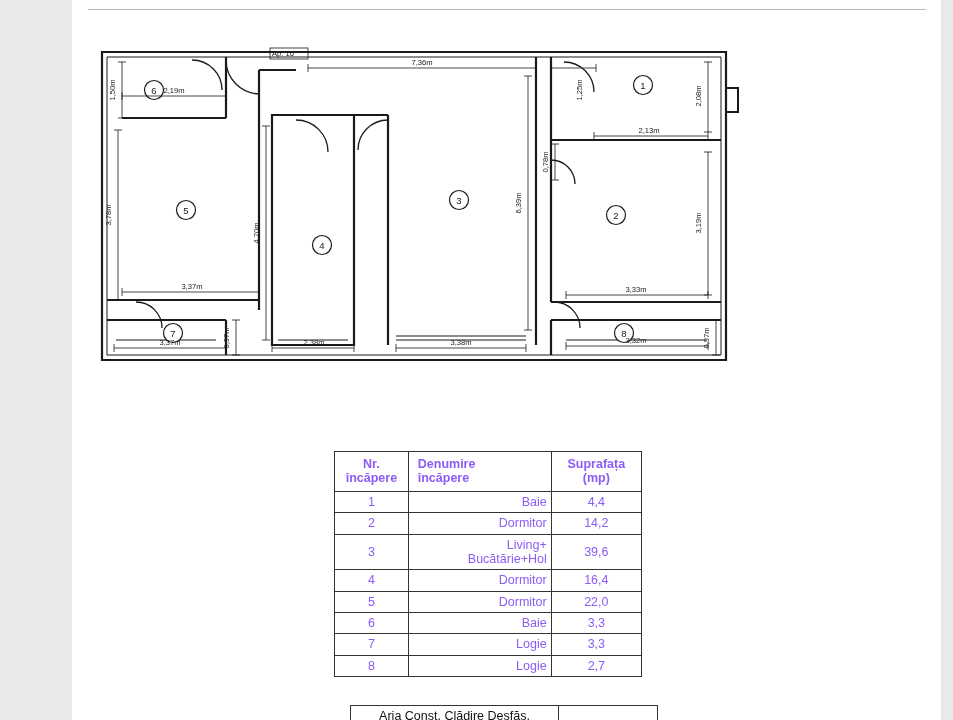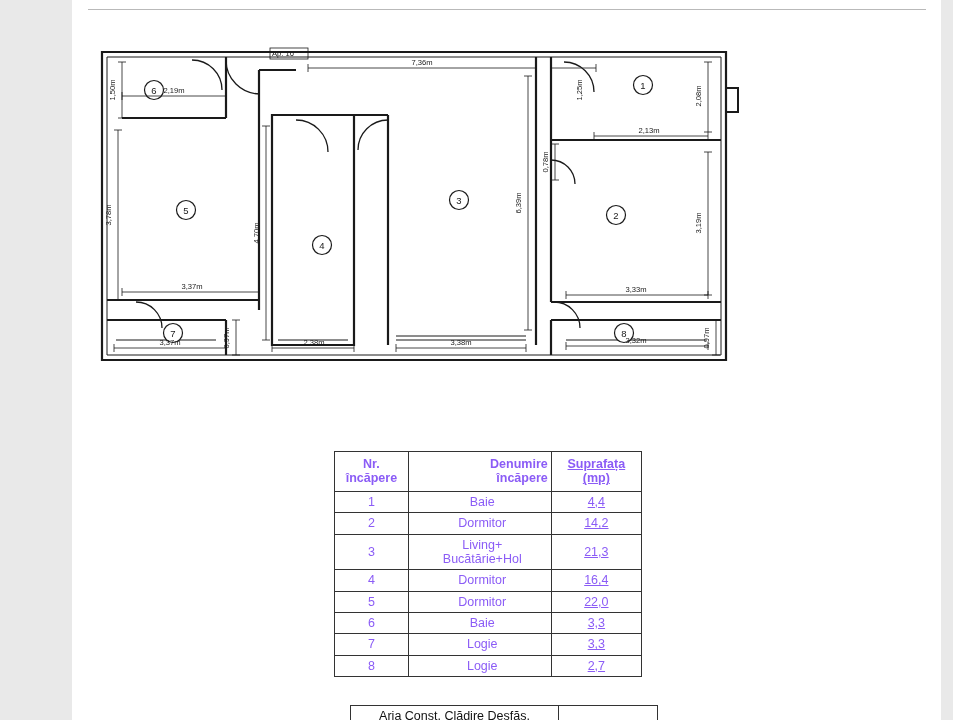--- a/index.html
+++ b/index.html
@@ -91,22 +91,22 @@
     font-weight: normal;
     line-height: 1.15;
   }
   #room-table th {
     font-weight: bold;
     text-align: center;
     font-size: 12.5px;
     padding: 5px 3px;
   }
   .col-nr { width: 70px; text-align: center; }
-  .col-name { width: 146px; text-align: center; padding-left: 9px !important; }
-  .col-area { width: 90px; text-align: center; text-decoration: underline; }
+  .col-name { width: 146px; text-align: right; padding-left: 9px !important; }
+  .col-area { width: 90px; text-align: center; }
   .row-total td {
     font-weight: bold;
     text-align: center;
   }
   .row-total td.span-label { text-align: center; }
   .clip-wrap {
     position: absolute;
     left: 334px;
     top: 705px;
     width: 308px;
@@ -308,21 +308,21 @@
     </svg>
   </div>
 
   <table id="room-table">
     <thead>
       <tr>
         <th class="col-nr">
           <div>Nr.</div>
           <div>încăpere</div>
         </th>
-        <th class="col-name" style="text-align:right;">
+        <th class="col-name" style="text-align:left;">
           <div>Denumire</div>
           <div>încăpere</div>
         </th>
         <th class="col-area">
           <div>Suprafața</div>
           <div>(mp)</div>
         </th>
       </tr>
     </thead>
     <tbody>
@@ -333,21 +333,21 @@
       </tr>
       <tr>
         <td class="col-nr">2</td>
         <td class="col-name">Dormitor</td>
         <td class="col-area">14,2</td>
       </tr>
       <tr>
         <td class="col-nr">3</td>
         <td class="col-name" style="white-space:pre-line;">Living+
 Bucătărie+Hol</td>
-        <td class="col-area">21,3</td>
+        <td class="col-area">39,6</td>
       </tr>
       <tr>
         <td class="col-nr">4</td>
         <td class="col-name">Dormitor</td>
         <td class="col-area">16,4</td>
       </tr>
       <tr>
         <td class="col-nr">5</td>
         <td class="col-name">Dormitor</td>
         <td class="col-area">22,0</td>

